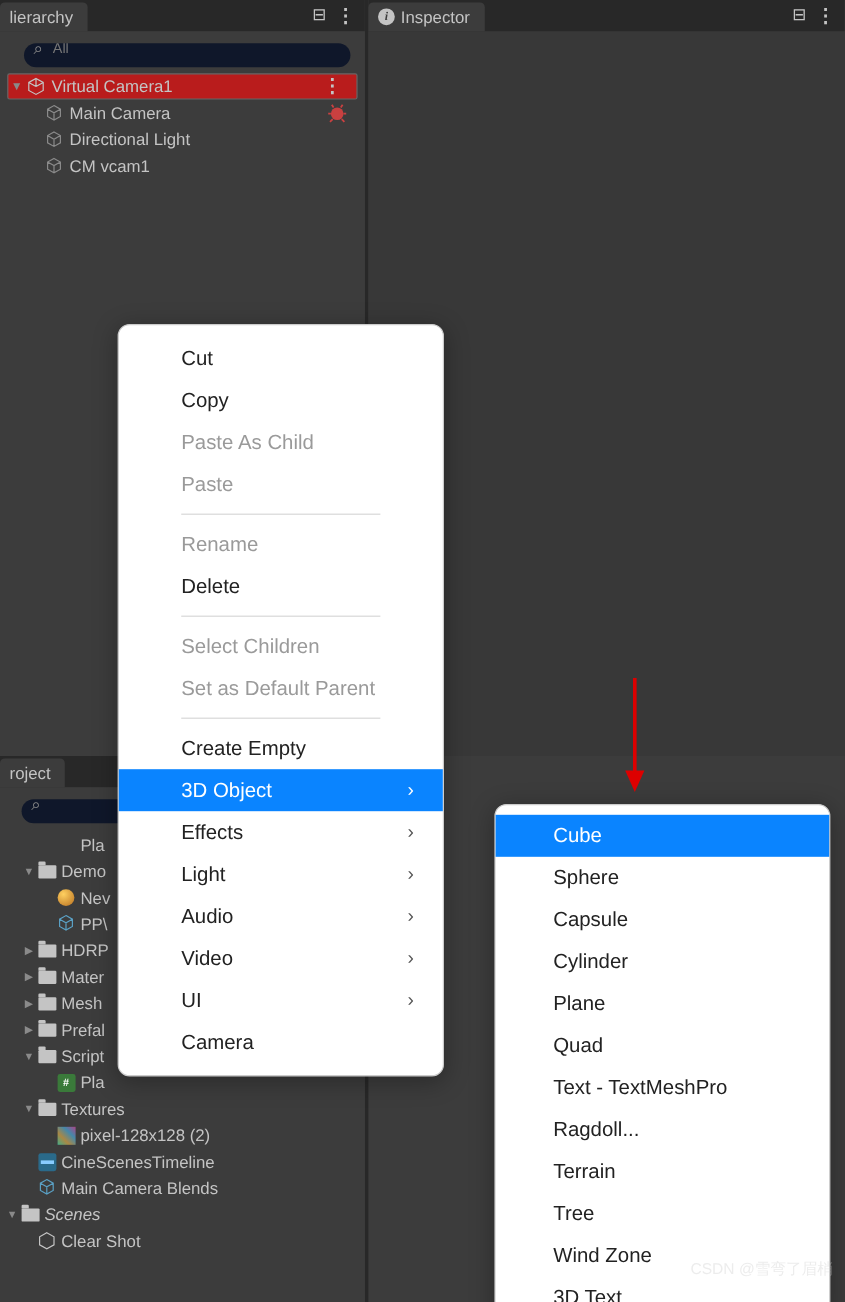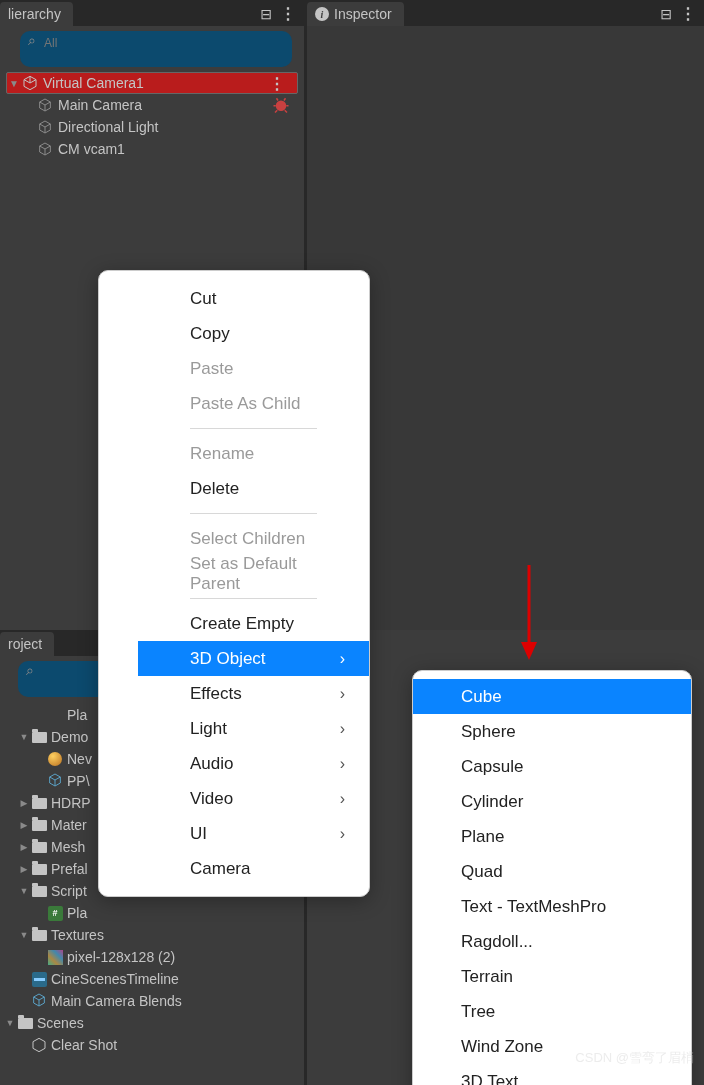--- a/index.html
+++ b/index.html
@@ -14,21 +14,21 @@
 
 .tabbar { height: 26px; background: #282828; display: flex; align-items: flex-end; position: relative; }
 .tab { background: #3c3c3c; color: #c4c4c4; font-size: 14px; padding: 4px 12px 4px 8px; border-radius: 4px 4px 0 0; display: flex; align-items: center; gap: 5px; }
 .tab-icons { margin-left: auto; display: flex; align-items: center; gap: 8px; color: #c4c4c4; padding-right: 8px; padding-bottom: 3px; }
 .lock-icon::before { content: "⊟"; font-size: 14px; }
 .dots-icon::before { content: "⋮"; font-size: 16px; font-weight: bold; }
 .info-icon { width: 14px; height: 14px; border-radius: 50%; background: #c4c4c4; color: #3c3c3c; display: inline-flex; align-items: center; justify-content: center; font-size: 10px; font-weight: bold; font-style: italic; font-family: serif; }
 
 
 .search-row { padding: 5px 12px 5px 20px; }
-.search-input { width: 100%; height: 36px; background: #0c4a6e; border: none; border-radius: 10px; color: #c4c4c4; font-size: 12px; padding: 0 8px 12px 24px; }
+.search-input { width: 100%; height: 20px; background: #0f172a; border: none; border-radius: 10px; color: #c4c4c4; font-size: 12px; padding: 0 8px 12px 24px; }
 .search-wrap { position: relative; }
 .search-wrap::before { content: "⌕"; position: absolute; left: 8px; top: 1px; color: #888; font-size: 14px; }
 
 
 .tree { color: #c4c4c4; font-size: 14px; }
 .tree-row { display: flex; align-items: center; height: 22px; padding-left: 6px; position: relative; }
 .tree-row.selected { background: #b91c1c; border: 1px solid #666; border-radius: 2px; margin: 0 6px; padding-left: 0; }
 .tree-row .arrow { width: 14px; text-align: center; color: #8a8a8a; font-size: 10px; }
 .tree-row .arrow::before { content: "▼"; }
 .tree-row .indent { width: 30px; }
@@ -37,37 +37,37 @@
 .tree-row .gico.cube svg { stroke: #8a8a8a; }
 .tree-row .row-dots { margin-left: auto; margin-right: 12px; color: #c4c4c4; }
 .bug-icon { margin-left: auto; margin-right: 14px; width: 18px; height: 18px; }
 
 
 .proj-tree { color: #c4c4c4; font-size: 14px; padding-top: 2px; }
 .proj-row { display: flex; align-items: center; height: 22px; white-space: nowrap; overflow: hidden; }
 .proj-row .arrow { width: 12px; text-align: center; color: #8a8a8a; font-size: 9px; }
 .proj-row .arrow.down::before { content: "▼"; }
 .proj-row .arrow.right::before { content: "▶"; }
-.pad-0 { padding-left: 4px; }
+.pad-0 { padding-left: 4px; font-style: italic; }
 .pad-1 { padding-left: 18px; }
 .pad-2 { padding-left: 34px; }
 .fico { width: 18px; height: 16px; margin-right: 3px; display: inline-flex; align-items: center; justify-content: center; }
 .folder-icon { width: 15px; height: 11px; background: #c4c4c4; border-radius: 1px; position: relative; }
 .folder-icon::before { content: ""; position: absolute; top: -3px; left: 0; width: 6px; height: 3px; background: #c4c4c4; border-radius: 1px 1px 0 0; }
 .cs-icon { width: 15px; height: 15px; background: #3a7a3a; border-radius: 2px; color: #fff; font-size: 9px; display: flex; align-items: center; justify-content: center; font-weight: bold; }
 .pixel-icon { width: 15px; height: 15px; background: linear-gradient(45deg,#4a8,#a84,#48a,#a48); }
 .timeline-icon { width: 15px; height: 15px; background: #2a6a8a; border-radius: 2px; position: relative; }
 .timeline-icon::after { content: ""; position: absolute; left: 2px; right: 2px; top: 6px; height: 3px; background: #8cf; }
 .blend-icon svg { stroke: #5aa0c4; }
 .sphere-icon { width: 14px; height: 14px; border-radius: 50%; background: radial-gradient(circle at 35% 30%, #ffd060, #b87020); }
 .blue-cube-icon svg { stroke: #5aa0c4; }
 
 
 .menu { position: absolute; background: #fff; border: 1px solid #ccc; border-radius: 10px; box-shadow: 0 4px 20px rgba(0,0,0,0.3); padding: 10px 0; }
-.menu.main { left: 98px; top: 270px; width: 272px; padding-left: 39px; }
+.menu.main { left: 98px; top: 270px; width: 272px; }
 .menu.sub { left: 412px; top: 670px; width: 280px; padding: 8px 0 0 0; }
 .menu-item { height: 35px; display: flex; align-items: center; padding: 0 24px 0 52px; font-size: 17px; color: #222; position: relative; }
 .menu-item.disabled { color: #9a9a9a; }
 .menu-item.highlight { background: #0a84ff; color: #fff; gap: 10px; }
 .menu-item .chev { margin-left: auto; font-size: 16px; color: #555; }
 .menu-item.highlight .chev { color: #fff; }
 .menu-sep { height: 1px; background: #d8d8d8; margin: 7px 52px 7px 52px; }
 .menu.sub .menu-item { padding-left: 48px; align-items: center; }
 
 
@@ -296,24 +296,24 @@
 </div>
 
 <div class="menu main" id="context-menu">
     <div class="menu-item">
       <span>Cut</span>
     </div>
     <div class="menu-item">
       <span>Copy</span>
     </div>
     <div class="menu-item disabled">
+      <span>Paste As Child</span>
+    </div>
+    <div class="menu-item disabled">
       <span>Paste</span>
-    </div>
-    <div class="menu-item disabled">
-      <span>Paste As Child</span>
     </div>
     <div class="menu-sep"></div>
     <div class="menu-item disabled">
       <span>Rename</span>
     </div>
     <div class="menu-item">
       <span>Delete</span>
     </div>
     <div class="menu-sep"></div>
     <div class="menu-item disabled">

